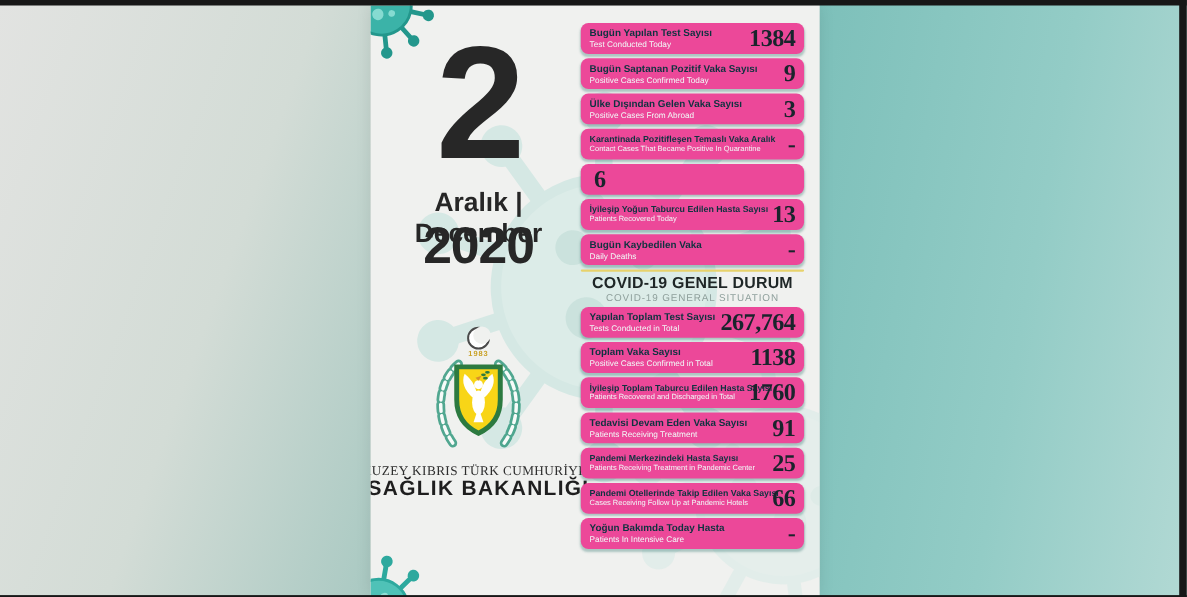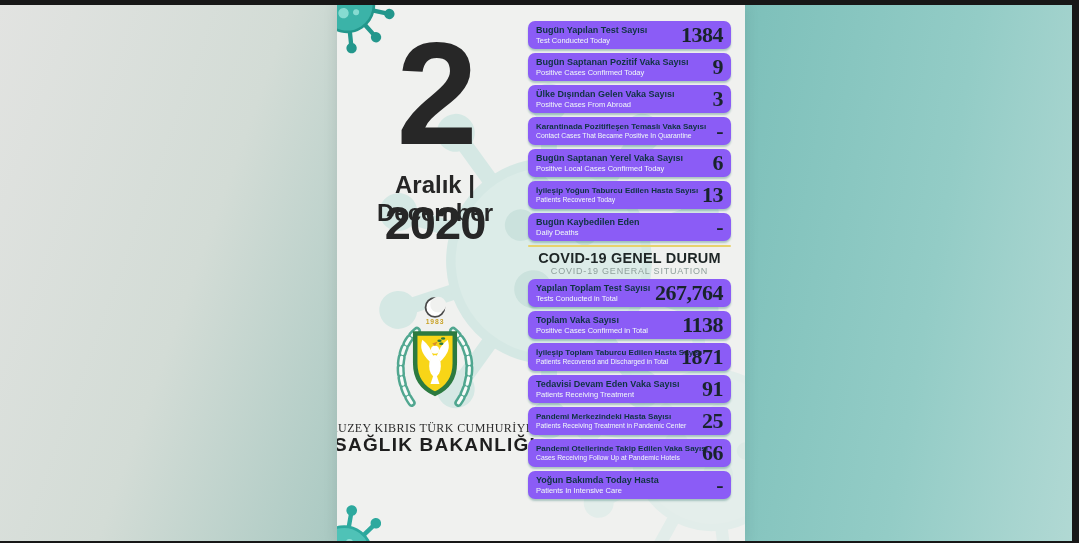--- a/index.html
+++ b/index.html
@@ -40,21 +40,21 @@
   .year{position:absolute;left:0;top:194px;width:100%;font-size:47px;font-weight:700;
         line-height:1;letter-spacing:-1px;color:#272727;}
   .emblem-wrap{position:absolute;left:44px;top:288px;width:108px;height:126px;}
   .country{position:absolute;left:-8px;top:416px;width:212px;font-family:"Liberation Serif",serif;
            font-size:12px;letter-spacing:.4px;color:#2d2d2d;white-space:nowrap;}
   .ministry-name{position:absolute;left:-8px;top:429px;width:212px;font-size:19px;font-weight:700;
            letter-spacing:1.2px;color:#1e1e1e;white-space:nowrap;}
 
   
   .right-col{position:absolute;left:191px;top:16px;width:203px;}
-  .row{background:#8b5cf6;border-radius:7px;height:28px;margin-bottom:4px;
+  .row{background:#ec4899;border-radius:7px;height:28px;margin-bottom:4px;
        padding:0 8px;display:flex;align-items:center;justify-content:space-between;
        box-shadow:0 2px 2px rgba(16,95,88,.30);}
   .row .labels{display:flex;flex-direction:column;justify-content:center;min-width:0;}
   .row .tr{font-size:9px;font-weight:700;color:#0f3340;line-height:1.2;white-space:nowrap;}
   .row .en{font-size:7.5px;color:#f1faf8;line-height:1.2;white-space:nowrap;}
   .row.tight .tr{font-size:8px;}
   .row.tight .en{font-size:6.8px;}
   .row .num{font-size:22px;font-weight:700;color:#19242c;line-height:1;
             letter-spacing:-.5px;margin-left:4px;white-space:nowrap;font-family:Liberation Serif, serif;}
 
@@ -183,45 +183,41 @@
   <div class="row">
     <div class="labels">
       <span class="tr">Ülke Dışından Gelen Vaka Sayısı</span>
       <span class="en">Positive Cases From Abroad</span>
     </div>
     <span class="num">3</span>
   </div>
 
   <div class="row tight">
     <div class="labels">
-      <span class="tr">Karantinada Pozitifleşen Temaslı Vaka Sayısı</span>
+      <span class="tr">Karantinada Pozitifleşen Temaslı Vaka Aralık</span>
       <span class="en">Contact Cases That Became Positive In Quarantine</span>
     </div>
     <span class="num">-</span>
   </div>
 
   <div class="row">
-    <div class="labels">
-      <span class="tr">Bugün Saptanan Yerel Vaka Sayısı</span>
-      <span class="en">Positive Local Cases Confirmed Today</span>
-    </div>
     <span class="num">6</span>
   </div>
 
   <div class="row tight">
     <div class="labels">
       <span class="tr">İyileşip Yoğun Taburcu Edilen Hasta Sayısı</span>
       <span class="en">Patients Recovered Today</span>
     </div>
     <span class="num">13</span>
   </div>
 
   <div class="row">
     <div class="labels">
-      <span class="tr">Bugün Kaybedilen Eden</span>
+      <span class="tr">Bugün Kaybedilen Vaka</span>
       <span class="en">Daily Deaths</span>
     </div>
     <span class="num">-</span>
   </div>
 </div>
 
       <div class="divider"></div>
 
       <div class="section-title">
         <div class="tr">COVID-19 GENEL DURUM</div>
@@ -243,21 +239,21 @@
       <span class="en">Positive Cases Confirmed in Total</span>
     </div>
     <span class="num">1138</span>
   </div>
 
   <div class="row tight">
     <div class="labels">
       <span class="tr">İyileşip Toplam Taburcu Edilen Hasta Sayısı</span>
       <span class="en">Patients Recovered and Discharged in Total</span>
     </div>
-    <span class="num">1871</span>
+    <span class="num">1760</span>
   </div>
 
   <div class="row">
     <div class="labels">
       <span class="tr">Tedavisi Devam Eden Vaka Sayısı</span>
       <span class="en">Patients Receiving Treatment</span>
     </div>
     <span class="num">91</span>
   </div>
 

